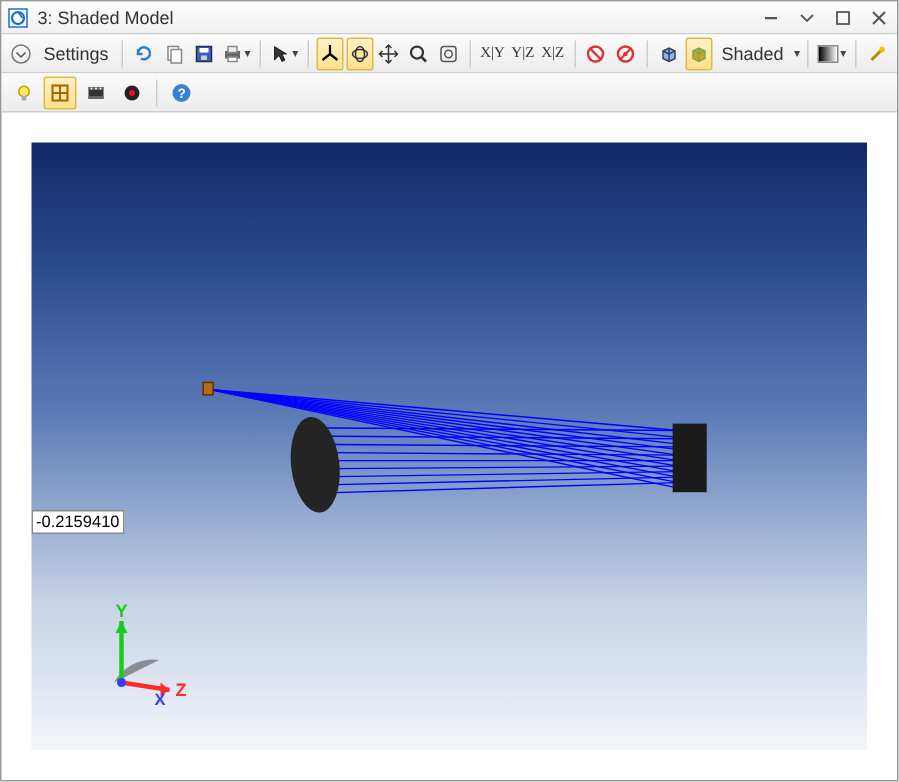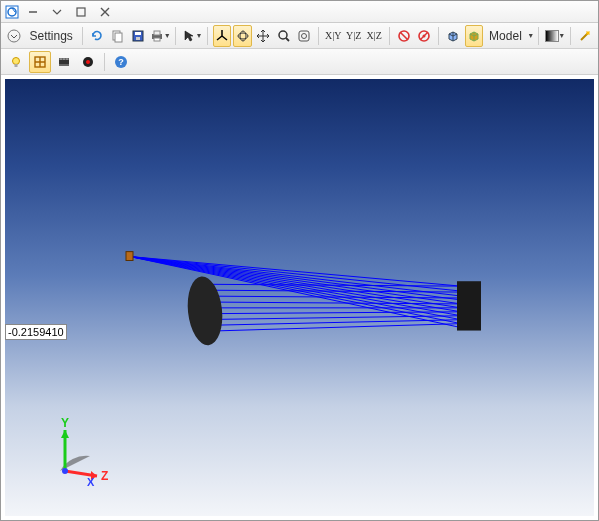--- a/index.html
+++ b/index.html
@@ -10,37 +10,38 @@
 .winbtns { display: flex; gap: 8px; align-items: center; }
 .winbtn { width: 16px; height: 14px; display: inline-flex; align-items: center; justify-content: center; color: #555; cursor: default; }
 .toolbar { height: 26px; background: linear-gradient(#fbfbfb,#ececec); border-bottom: 1px solid #d0d0d0; display: flex; align-items: center; padding: 0 4px; gap: 2px; }
 .toolbar2 { height: 26px; background: linear-gradient(#fbfbfb,#ececec); border-bottom: 1px solid #d0d0d0; display: flex; align-items: center; padding: 0 4px; gap: 2px; }
 .tbtn { width: 22px; height: 22px; display: inline-flex; align-items: center; justify-content: center; border: 1px solid transparent; border-radius: 2px; }
 .tbtn.active { background: linear-gradient(#fff2c8,#ffe08a); border-color: #e0b84a; }
 .sep { width: 1px; height: 18px; background: #ccc; margin: 0 3px; }
 .label { color: #333; padding: 0 4px; }
 .dropcaret { font-size: 8px; color: #444; margin-left: 1px; }
 .txt { font-size: 10px; color: #333; font-family: Liberation Serif, serif; }
-.viewport { position: relative; width: 100%; height: calc(100% - 22px - 26px - 26px); padding: 4px; }
+.viewport { position: relative; width: 100%; height: calc(100% - 22px - 26px - 26px); padding: 20px; }
 .canvas3d { width: 100%; height: 100%; background: linear-gradient(to bottom, #112a66 0%, #2a4a8f 20%, #5c7cb8 45%, #c5d1e5 75%, #f3f5f9 100%); position: relative; overflow: hidden; }
 .overlay-reading { position: absolute; left: 0; top: 245px; background: #fff; color: #000; font-size: 11px; padding: 1px 2px; border: 1px solid #888; }
 .gradswatch { width: 14px; height: 12px; background: linear-gradient(to right,#000,#fff); border:1px solid #888;}
 svg { display: block; }
 </style>
 </head>
 <body>
 
 <div class="titlebar">
   <span class="appicon">
     <svg width="14" height="14" viewBox="0 0 14 14">
         <rect x="1" y="1" width="12" height="12" fill="#fff" stroke="#1a6fd1"></rect>
         <circle cx="7" cy="7" r="4" fill="none" stroke="#1a6fd1" stroke-width="1.5"></circle>
         <path d="M7 3 L10 7" stroke="#1a6fd1"></path>
       </svg>
   </span>
+  <span class="title">3: Shaded Model</span>
   <div class="winbtns">
     <span class="winbtn">
         <svg width="10" height="10">
           <path d="M1 5 L9 5" stroke="#555" stroke-width="1.5"></path>
         </svg>
       </span>
     <span class="winbtn">
         <svg width="10" height="10">
           <path d="M1 3 L5 7 L9 3" fill="none" stroke="#555" stroke-width="1.2"></path>
         </svg>
@@ -160,21 +161,21 @@
         <path d="M3 5 L7 3 L11 5 L11 10 L7 12 L3 10 Z" fill="#8ab4f8" stroke="#345"></path>
         <path d="M7 3 L7 12 M3 5 L7 7 L11 5" stroke="#345" fill="none"></path>
       </svg>
     </span>
   <span class="tbtn active">
       <svg width="14" height="14">
         <path d="M3 5 L7 3 L11 5 L11 10 L7 12 L3 10 Z" fill="#d4a020" stroke="#7a5"></path>
         <path d="M7 3 L7 12 M3 5 L7 7 L11 5" stroke="#7a5" fill="none"></path>
       </svg>
     </span>
-  <span class="label">Model</span>
+  <span class="label">Shaded</span>
     <span class="dropcaret">▾</span>
   <span class="sep"></span>
   <span class="tbtn">
       <span class="gradswatch"></span>
       <span class="dropcaret">▾</span>
     </span>
   <span class="sep"></span>
   <span class="tbtn">
       <svg width="14" height="14">
         <path d="M3 11 L10 4" stroke="#b80" stroke-width="2"></path>

